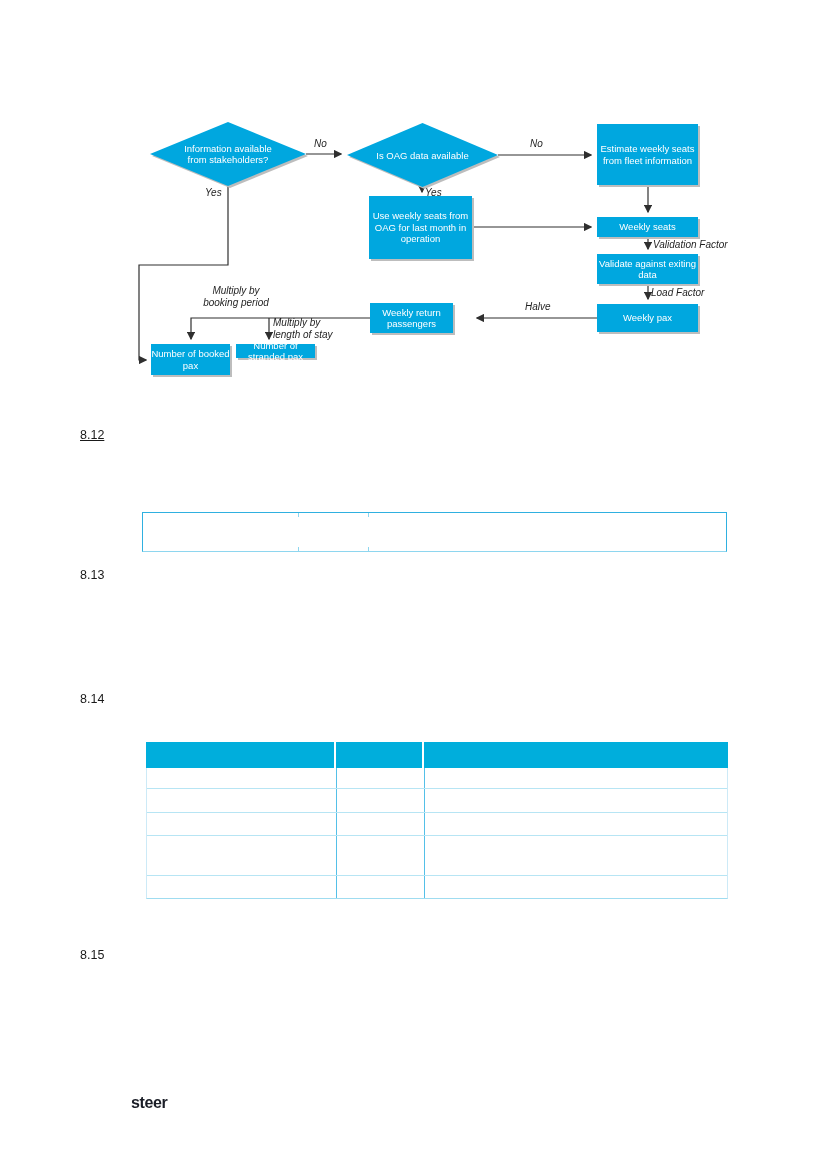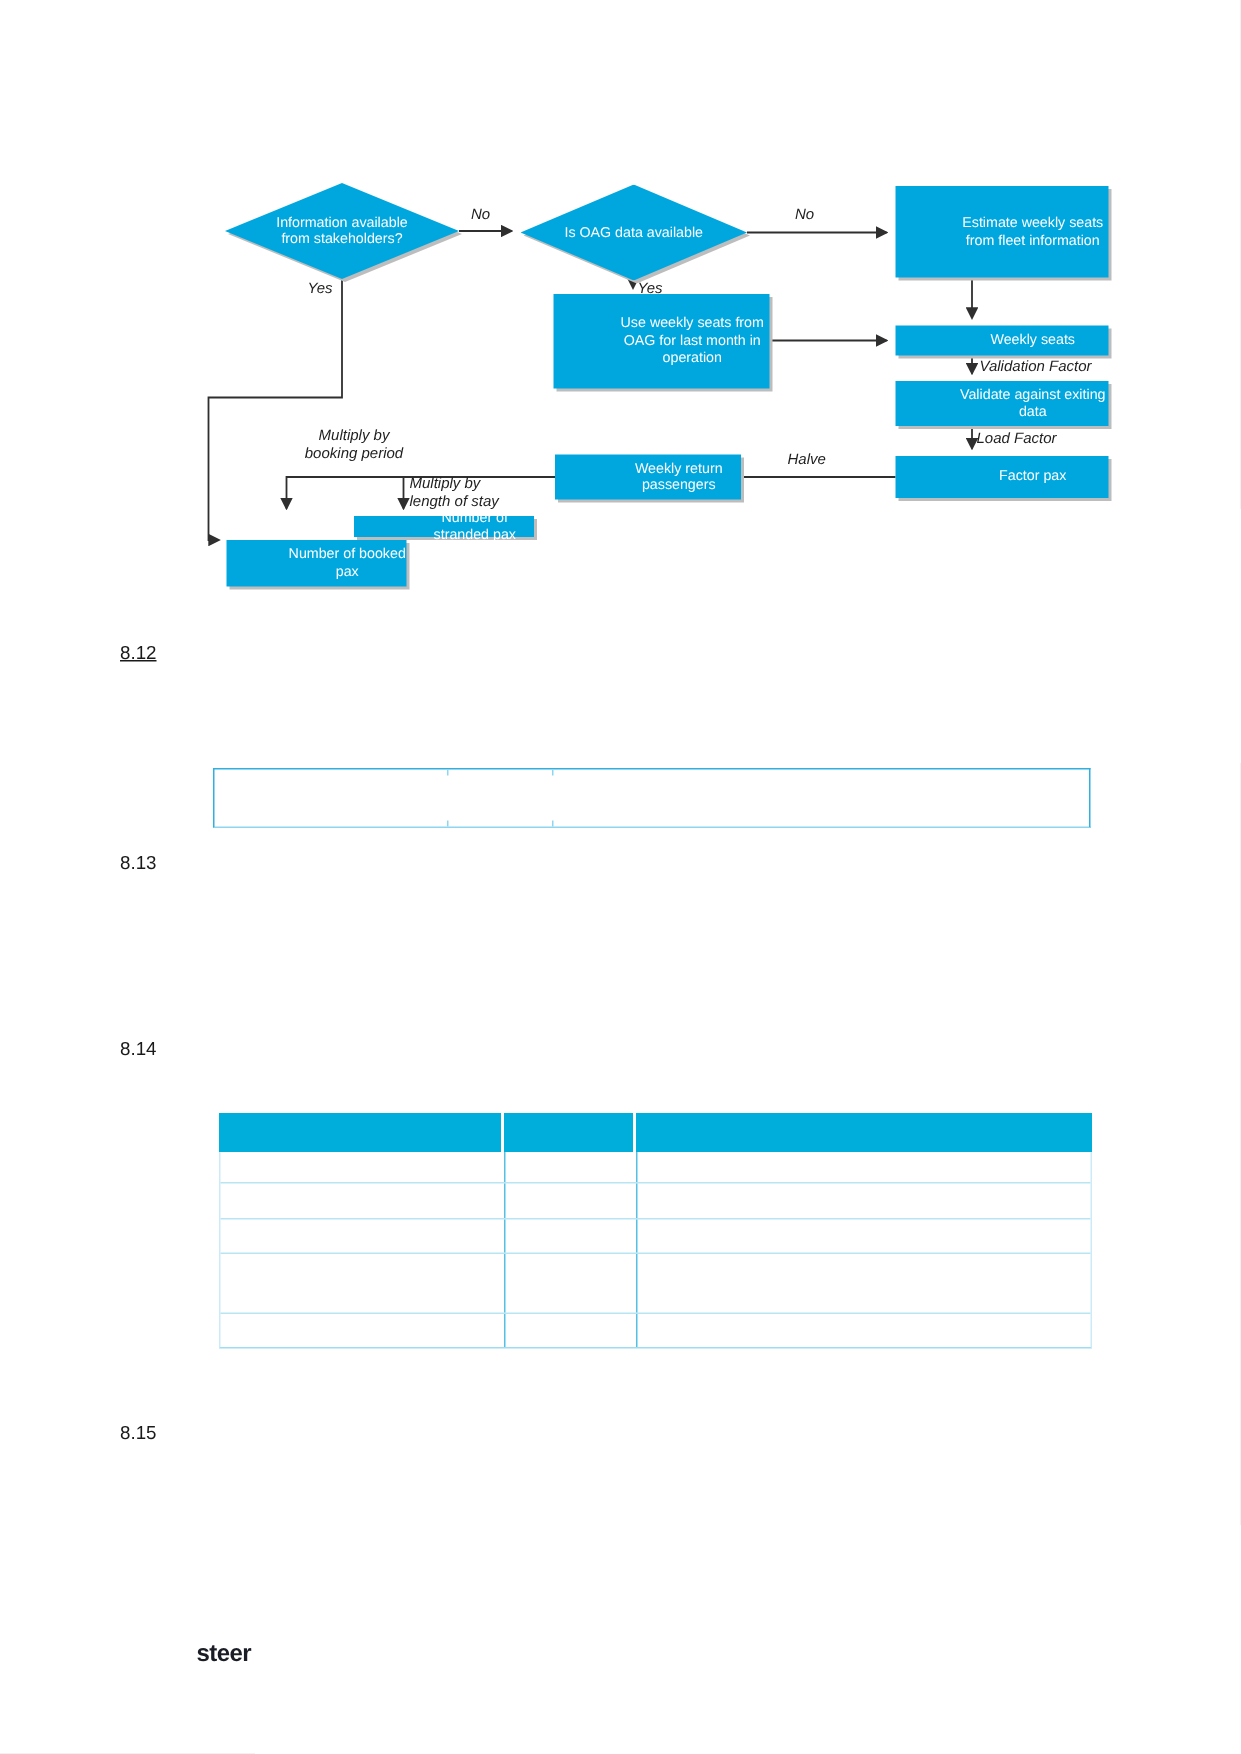--- a/index.html
+++ b/index.html
@@ -5,21 +5,21 @@
   html,body { margin:0; padding:0; background:#e8e8e8; }
   .page {
     position:relative; width:827px; height:1169px; margin:0 auto;
     background:#ffffff; overflow:hidden;
     font-family:"Liberation Sans", sans-serif;
   }
   
   .fc-box {
     position:absolute; background:#00A7DF; color:#ffffff;
     display:flex; align-items:center; justify-content:center; text-align:center;
-    font-size:9.5px; line-height:11.5px; box-shadow:2px 2px 0 #bdbdbd;padding-left:41px;
+    font-size:9.5px; line-height:11.5px; box-shadow:2px 2px 0 #bdbdbd;
   }
   .fc-diamond-wrap { position:absolute; filter:drop-shadow(2px 2px 0 #bdbdbd); }
   .fc-diamond {
     width:100%; height:100%; background:#00A7DF;
     clip-path:polygon(50% 0, 100% 50%, 50% 100%, 0 50%);
     display:flex; align-items:center; justify-content:center; text-align:center;
     color:#fff; font-size:9.5px; line-height:11px;
   }
   .fc-diamond span { display:block; width:70%; }
   .fc-label {
@@ -100,25 +100,25 @@
   </div>
 
   <div class="fc-box" style="left:597px; top:124px; width:101px; height:61px;">Estimate weekly seats from fleet information</div>
 
   <div class="fc-box" style="left:369px; top:196px; width:103px; height:63px;">Use weekly seats from OAG for last month in operation</div>
 
   <div class="fc-box" style="left:597px; top:217px; width:101px; height:20px;">Weekly seats</div>
 
   <div class="fc-box" style="left:597px; top:254px; width:101px; height:30px;">Validate against exiting data</div>
 
-  <div class="fc-box" style="left:597px; top:304px; width:101px; height:28px;">Factor pax</div>
+  <div class="fc-box" style="left:597px; top:304px; width:101px; height:28px;">Weekly pax</div>
 
   <div class="fc-box" style="left:370px; top:303px; width:83px; height:30px;">Weekly return passengers</div>
 
-  <div class="fc-box" style="left:151px; top:344px; width:79px; height:31px;margin-top:16px;">Number of booked pax</div>
+  <div class="fc-box" style="left:151px; top:344px; width:79px; height:31px;">Number of booked pax</div>
 
   <div class="fc-box" style="left:236px; top:344px; width:79px; height:14px;text-align:center;">Number of stranded pax</div>
 
   <div class="fc-label" style="left:314px; top:138px;">No</div>
   <div class="fc-label" style="left:530px; top:138px;">No</div>
   <div class="fc-label" style="left:205px; top:187px;">Yes</div>
   <div class="fc-label" style="left:425px; top:187px;">Yes</div>
   <div class="fc-label" style="left:653px; top:239px;">Validation Factor</div>
   <div class="fc-label" style="left:651px; top:287px;">Load Factor</div>
   <div class="fc-label" style="left:525px; top:301px;">Halve</div>

